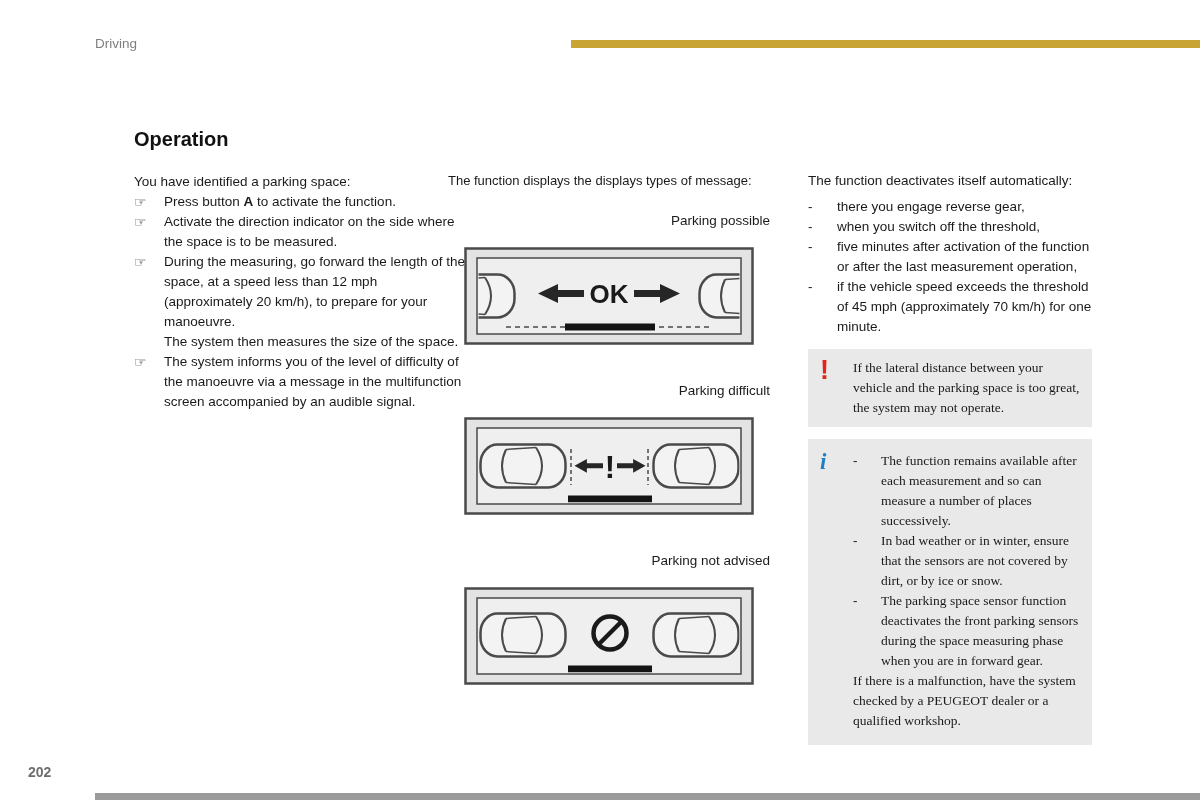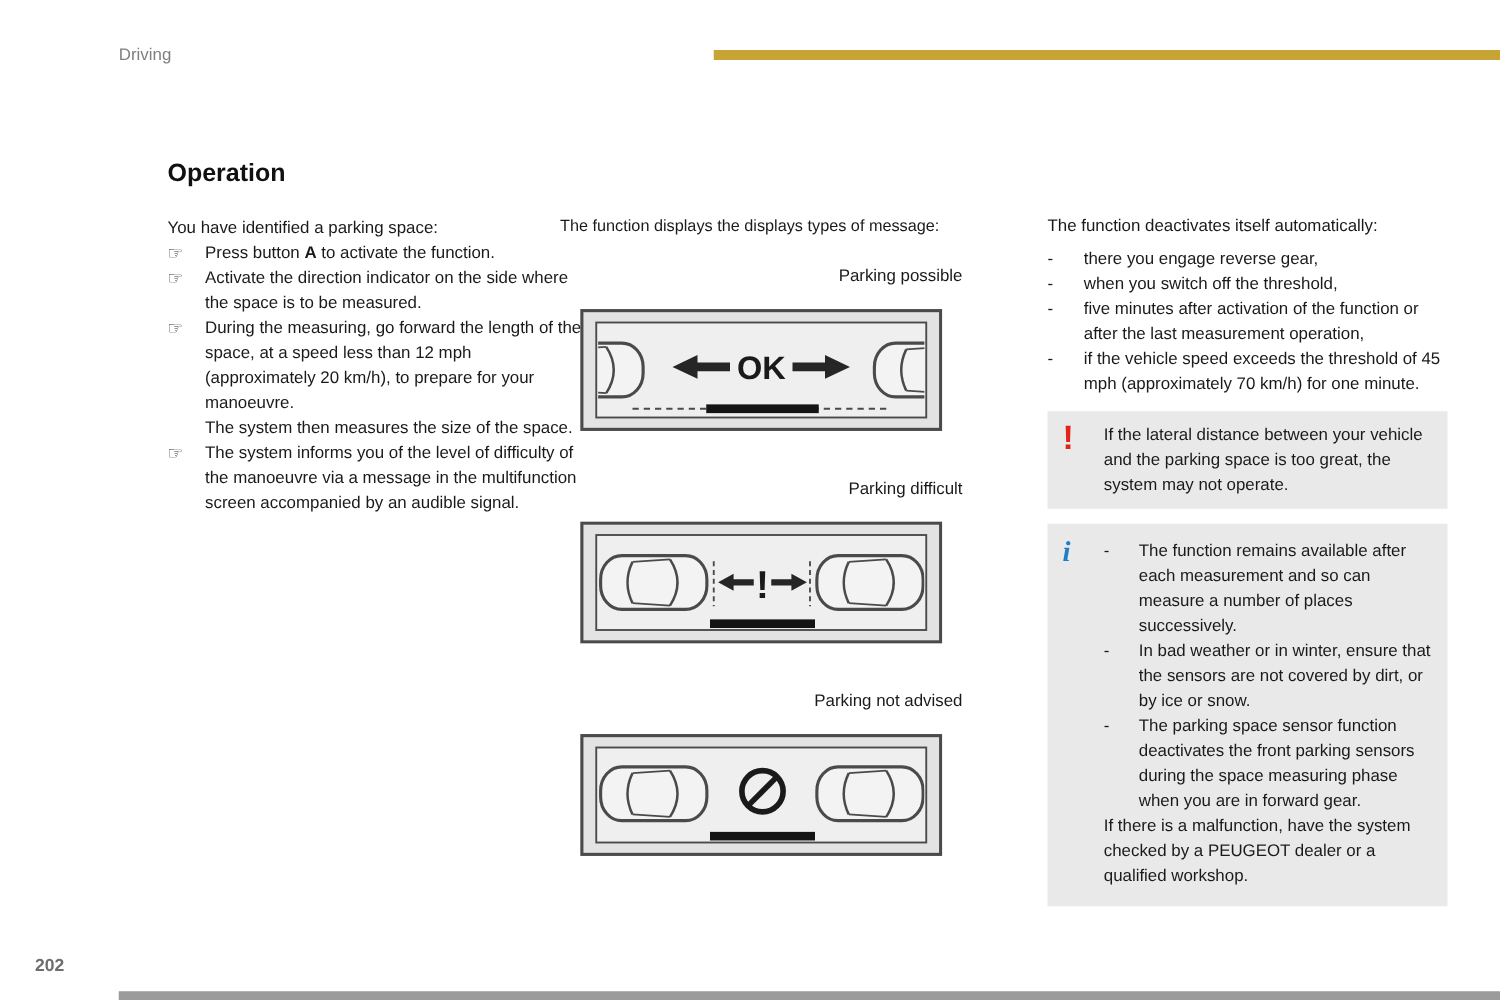--- a/index.html
+++ b/index.html
@@ -12,21 +12,21 @@
   }
   
   .section-label { position:absolute; left:95px; top:34px; color:#7f7f7f; font-size:13.5px; }
   .top-rule { position:absolute; left:571px; right:0; top:40px; height:8px; background:#c8a434; }
   .bottom-rule { position:absolute; left:95px; right:0; bottom:0; height:7px; background:#9b9b9b; }
   .page-number { position:absolute; left:28px; top:762px; color:#6e6e6e; font-weight:bold; font-size:14px; }
 
   
   .col-left  { position:absolute; left:92px;  top:128px; width:334px;margin-left:42px; }
   .col-mid   { position:absolute; left:448px; top:171px; width:322px; }
-  .col-right { position:absolute; left:838px; top:171px; width:320px; }
+  .col-right { position:absolute; left:808px; top:171px; width:284px; }
 
   h1.op-heading { font-size:20px; line-height:22px; margin:0 0 22px 0; font-weight:bold; color:#111; }
   .intro { margin:0 0 0 0; }
   .pre-line { white-space:pre-line; }
 
   
   .hand-list { margin-top:0; }
   .hand-item { display:flex; align-items:flex-start; margin-top:0; }
   .hand-item .hand { width:30px; flex:0 0 30px; font-size:14px; color:#333; }
   .hand-item p { margin:0; flex:1; }
@@ -41,21 +41,21 @@
   
   .dash-list { margin-top:6px; }
   .dash-row { display:flex; align-items:flex-start; }
   .dash-row .dash { width:29px; flex:0 0 29px; }
   .dash-row p { margin:0; flex:1; }
 
   
   .notice-box { background:#e9e9e9; display:flex; align-items:flex-start; padding:9px 10px 9px 12px; }
   .notice-box .icon-col { width:33px; flex:0 0 33px; }
   .notice-box .box-body { flex:1; }
-  .notice-box p { margin:0; }
+  .notice-box p { margin:0;font-family:Liberation Serif, serif; }
   .warning-box { margin-top:12px; }
   .info-box { margin-top:12px; padding-top:12px; padding-bottom:14px; }
   .warn-glyph { color:#e1251b; font-weight:bold; font-size:27px; line-height:24px; display:inline-block; }
   .info-glyph { color:#1f7fc4; font-weight:bold; font-style:italic; font-size:23px; line-height:22px;
                 font-family:"Liberation Serif", serif; display:inline-block; }
   .inner-dash-row { display:flex; align-items:flex-start; }
   .inner-dash-row .dash { width:28px; flex:0 0 28px; }
   .inner-dash-row p { margin:0; flex:1; }
   .box-footer { margin-top:0; }
 </style>

